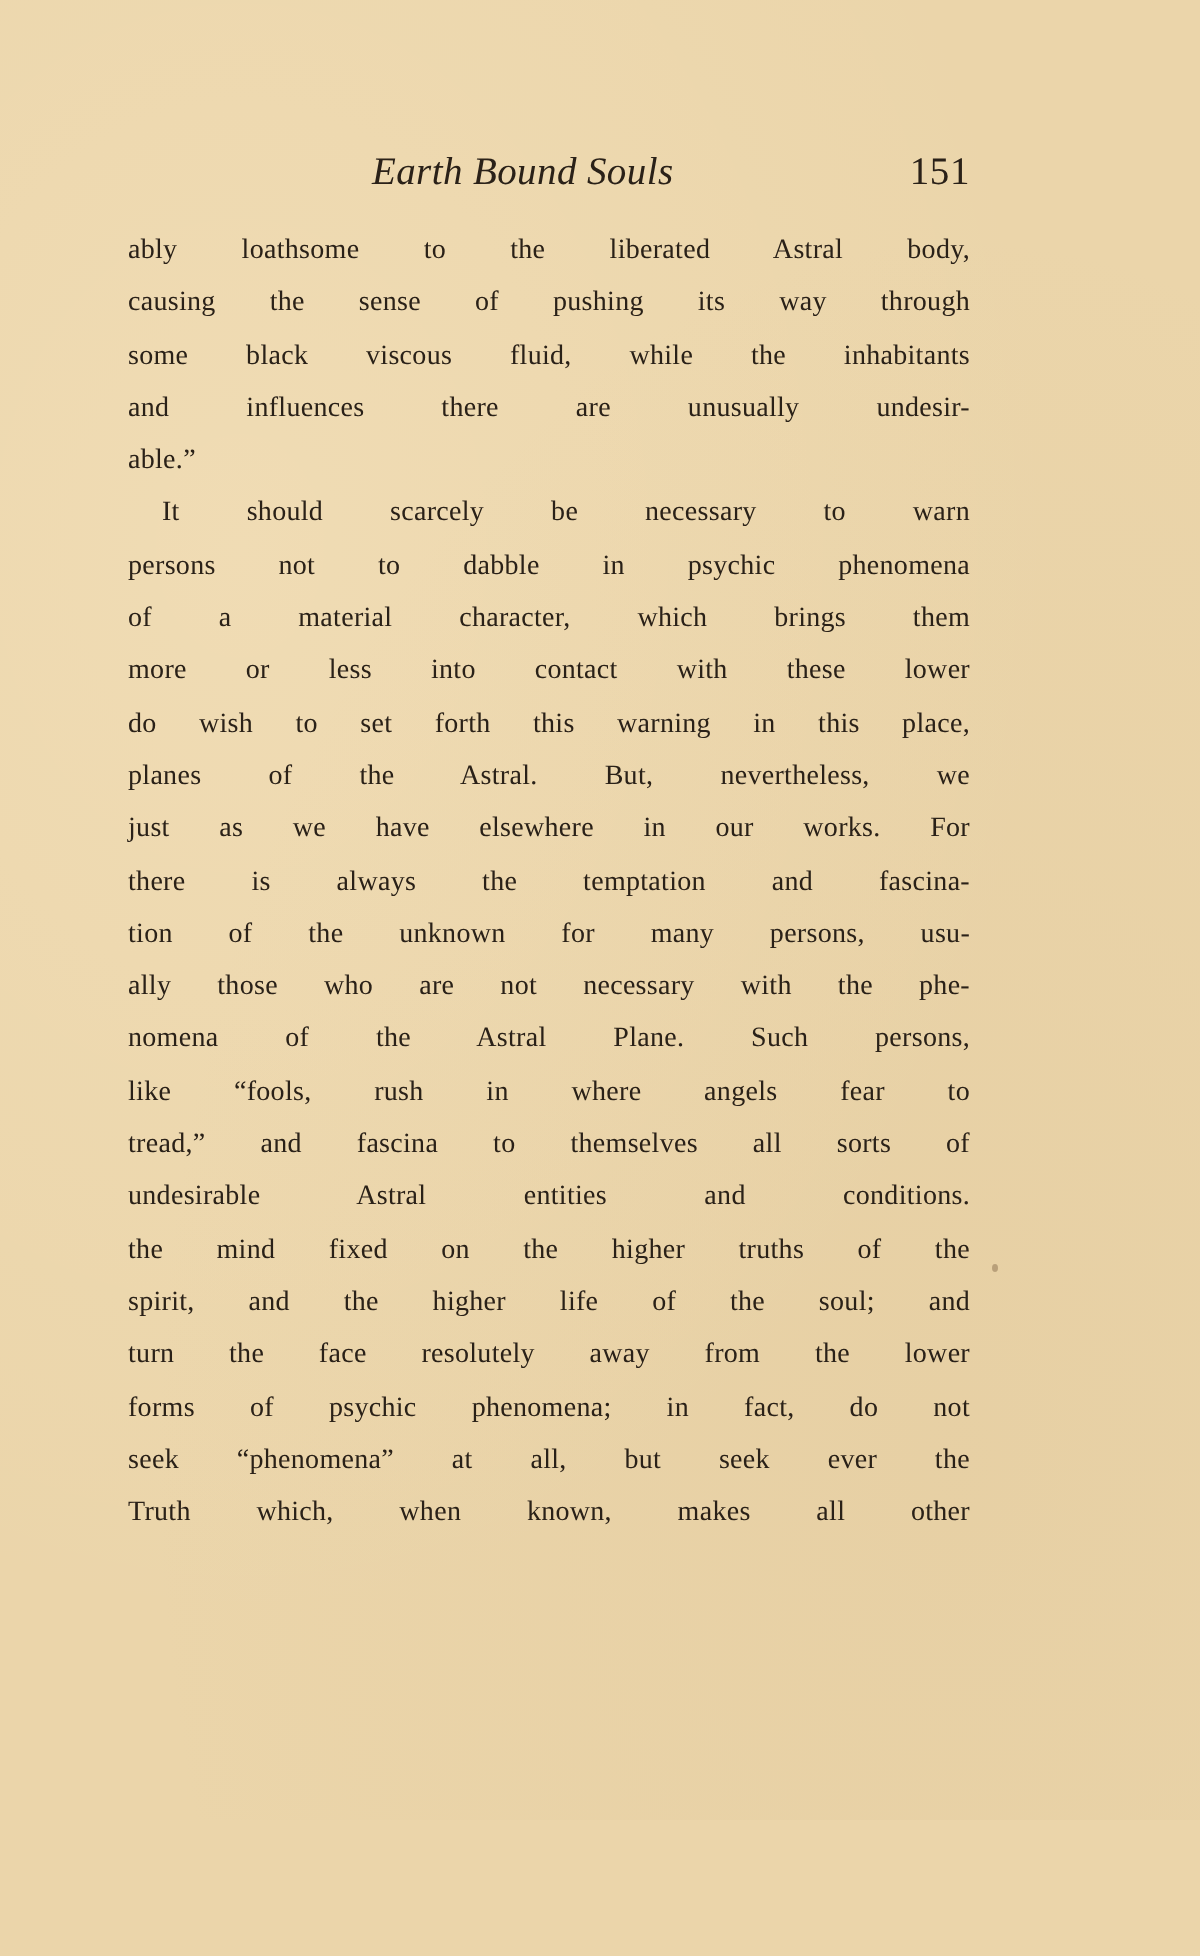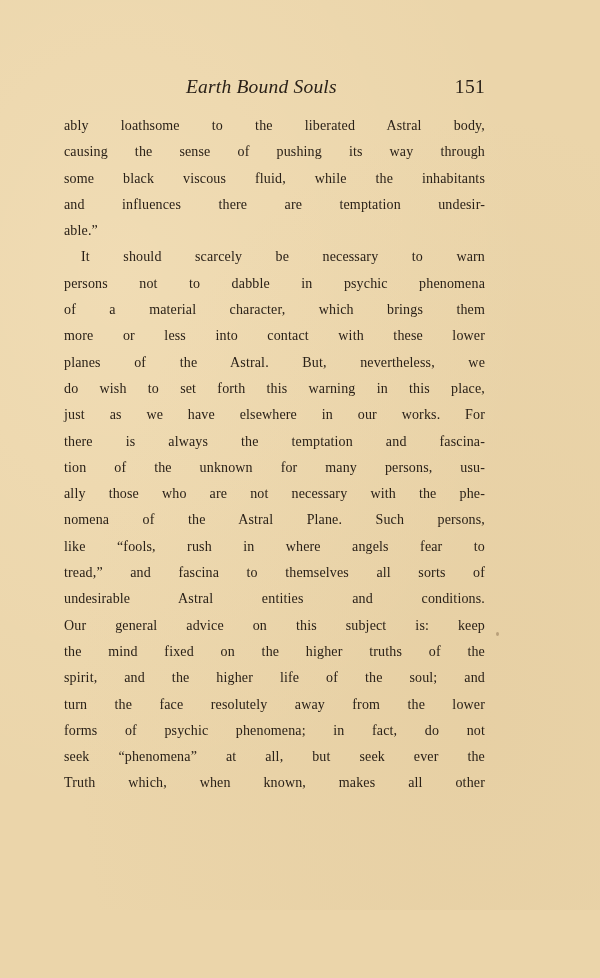--- a/index.html
+++ b/index.html
@@ -81,39 +81,38 @@
   <div class="running-head">
     <span class="running-title">Earth Bound Souls</span>
     <span class="page-number">151</span>
   </div>
 
   <div class="body-text">
     <div>
       <div class="line">ably loathsome to the liberated Astral body,</div>
       <div class="line">causing the sense of pushing its way through</div>
       <div class="line">some black viscous fluid, while the inhabitants</div>
-      <div class="line">and influences there are temptation undesir-</div>
+      <div class="line">and influences there are unusually undesir-</div>
       <div class="line last">able.”</div>
     </div>
     <div>
       <div class="line" style="padding-left:17px;">It should scarcely be necessary to warn</div>
       <div class="line">persons not to dabble in psychic phenomena</div>
       <div class="line">of a material character, which brings them</div>
       <div class="line">more or less into contact with these lower</div>
+      <div class="line">do wish to set forth this warning in this place,</div>
       <div class="line">planes of the Astral.  But, nevertheless, we</div>
-      <div class="line">do wish to set forth this warning in this place,</div>
       <div class="line">just as we have elsewhere in our works.  For</div>
       <div class="line">there is always the temptation and fascina-</div>
       <div class="line">tion of the unknown for many persons, usu-</div>
       <div class="line">ally those who are not necessary with the phe-</div>
       <div class="line">nomena of the Astral Plane.  Such persons,</div>
       <div class="line">like “fools, rush in where angels fear to</div>
       <div class="line">tread,” and fascina to themselves all sorts of</div>
       <div class="line">undesirable Astral entities and conditions.</div>
-      <div class="line">Our general advice on this subject is: keep</div>
       <div class="line">the mind fixed on the higher truths of the</div>
       <div class="line">spirit, and the higher life of the soul; and</div>
       <div class="line">turn the face resolutely away from the lower</div>
       <div class="line">forms of psychic phenomena; in fact, do not</div>
       <div class="line">seek “phenomena” at all, but seek ever the</div>
       <div class="line">Truth which, when known, makes all other</div>
     </div>
   </div>
 
   <div class="margin-speck"></div>

